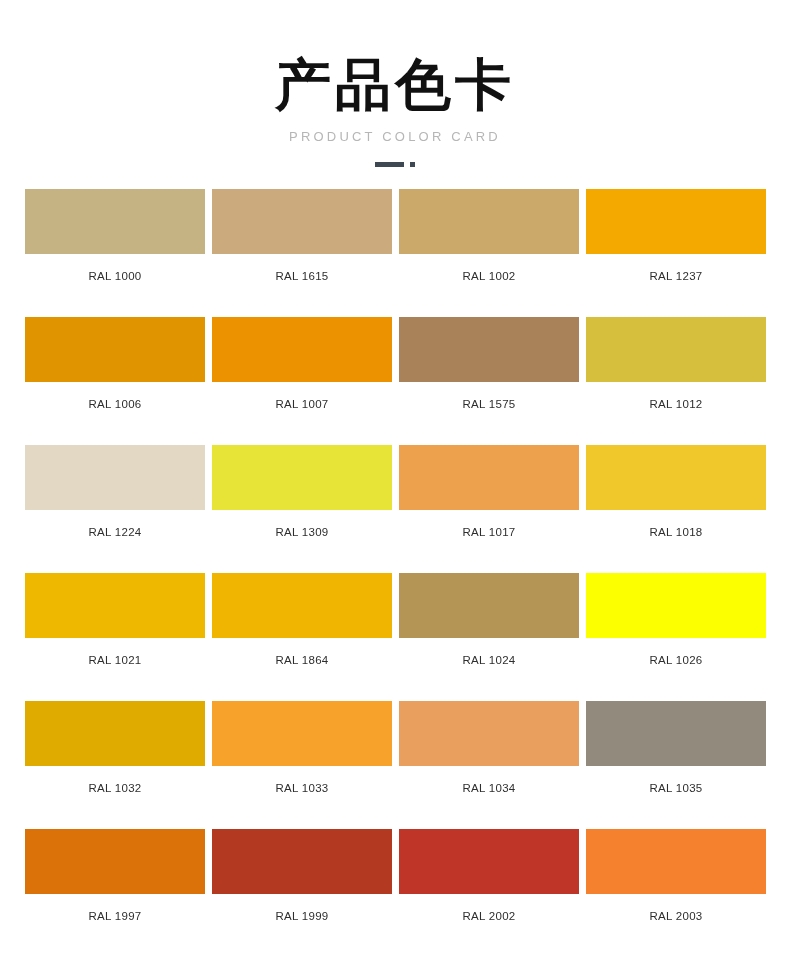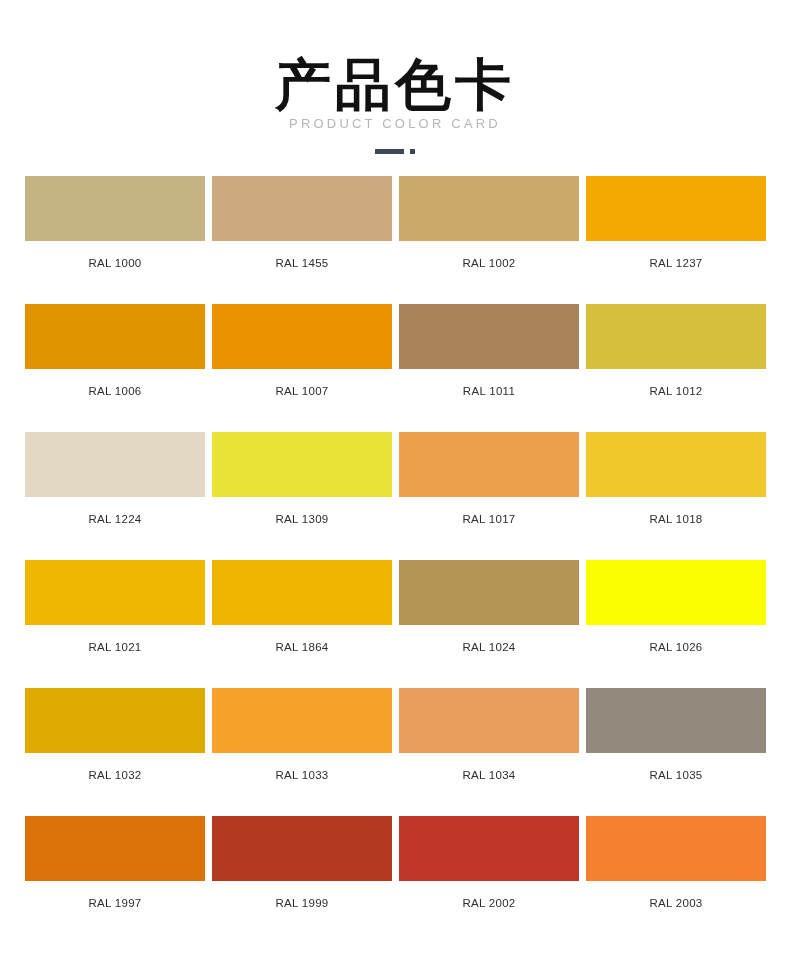--- a/index.html
+++ b/index.html
@@ -31,21 +31,21 @@
   .main-title {
     font-size: 56px;
     line-height: 62px;
     font-weight: 700;
     color: #111111;
     letter-spacing: 4px;
     font-family: "DejaVu Sans", "Liberation Sans", sans-serif;
   }
 
   .sub-title {
-    margin-top: 0;
+    margin-top: 13px;
     font-size: 13px;
     line-height: 16px;
     letter-spacing: 3.2px;
     color: #b6b6b6;
     font-weight: 400;
   }
 
   .divider {
     margin-top: 15px;
     height: 8px;
@@ -113,41 +113,41 @@
     </div>
   </div>
 
   <div class="grid">
       <div class="cell">
         <div class="swatch" style="background: rgb(197, 179, 131);"></div>
         <div class="swatch-label">RAL 1000</div>
       </div>
       <div class="cell">
         <div class="swatch" style="background: rgb(203, 171, 126);"></div>
-        <div class="swatch-label">RAL 1455</div>
+        <div class="swatch-label">RAL 1615</div>
       </div>
       <div class="cell">
         <div class="swatch" style="background: rgb(203, 169, 106);"></div>
         <div class="swatch-label">RAL 1002</div>
       </div>
       <div class="cell">
         <div class="swatch" style="background: rgb(244, 169, 0);"></div>
         <div class="swatch-label">RAL 1237</div>
       </div>
       <div class="cell">
         <div class="swatch" style="background: rgb(224, 148, 0);"></div>
         <div class="swatch-label">RAL 1006</div>
       </div>
       <div class="cell">
         <div class="swatch" style="background: rgb(236, 146, 0);"></div>
         <div class="swatch-label">RAL 1007</div>
       </div>
       <div class="cell">
         <div class="swatch" style="background: rgb(169, 130, 90);"></div>
-        <div class="swatch-label">RAL 1011</div>
+        <div class="swatch-label">RAL 1575</div>
       </div>
       <div class="cell">
         <div class="swatch" style="background: rgb(214, 191, 60);"></div>
         <div class="swatch-label">RAL 1012</div>
       </div>
       <div class="cell">
         <div class="swatch" style="background: rgb(227, 216, 195);"></div>
         <div class="swatch-label">RAL 1224</div>
       </div>
       <div class="cell">

